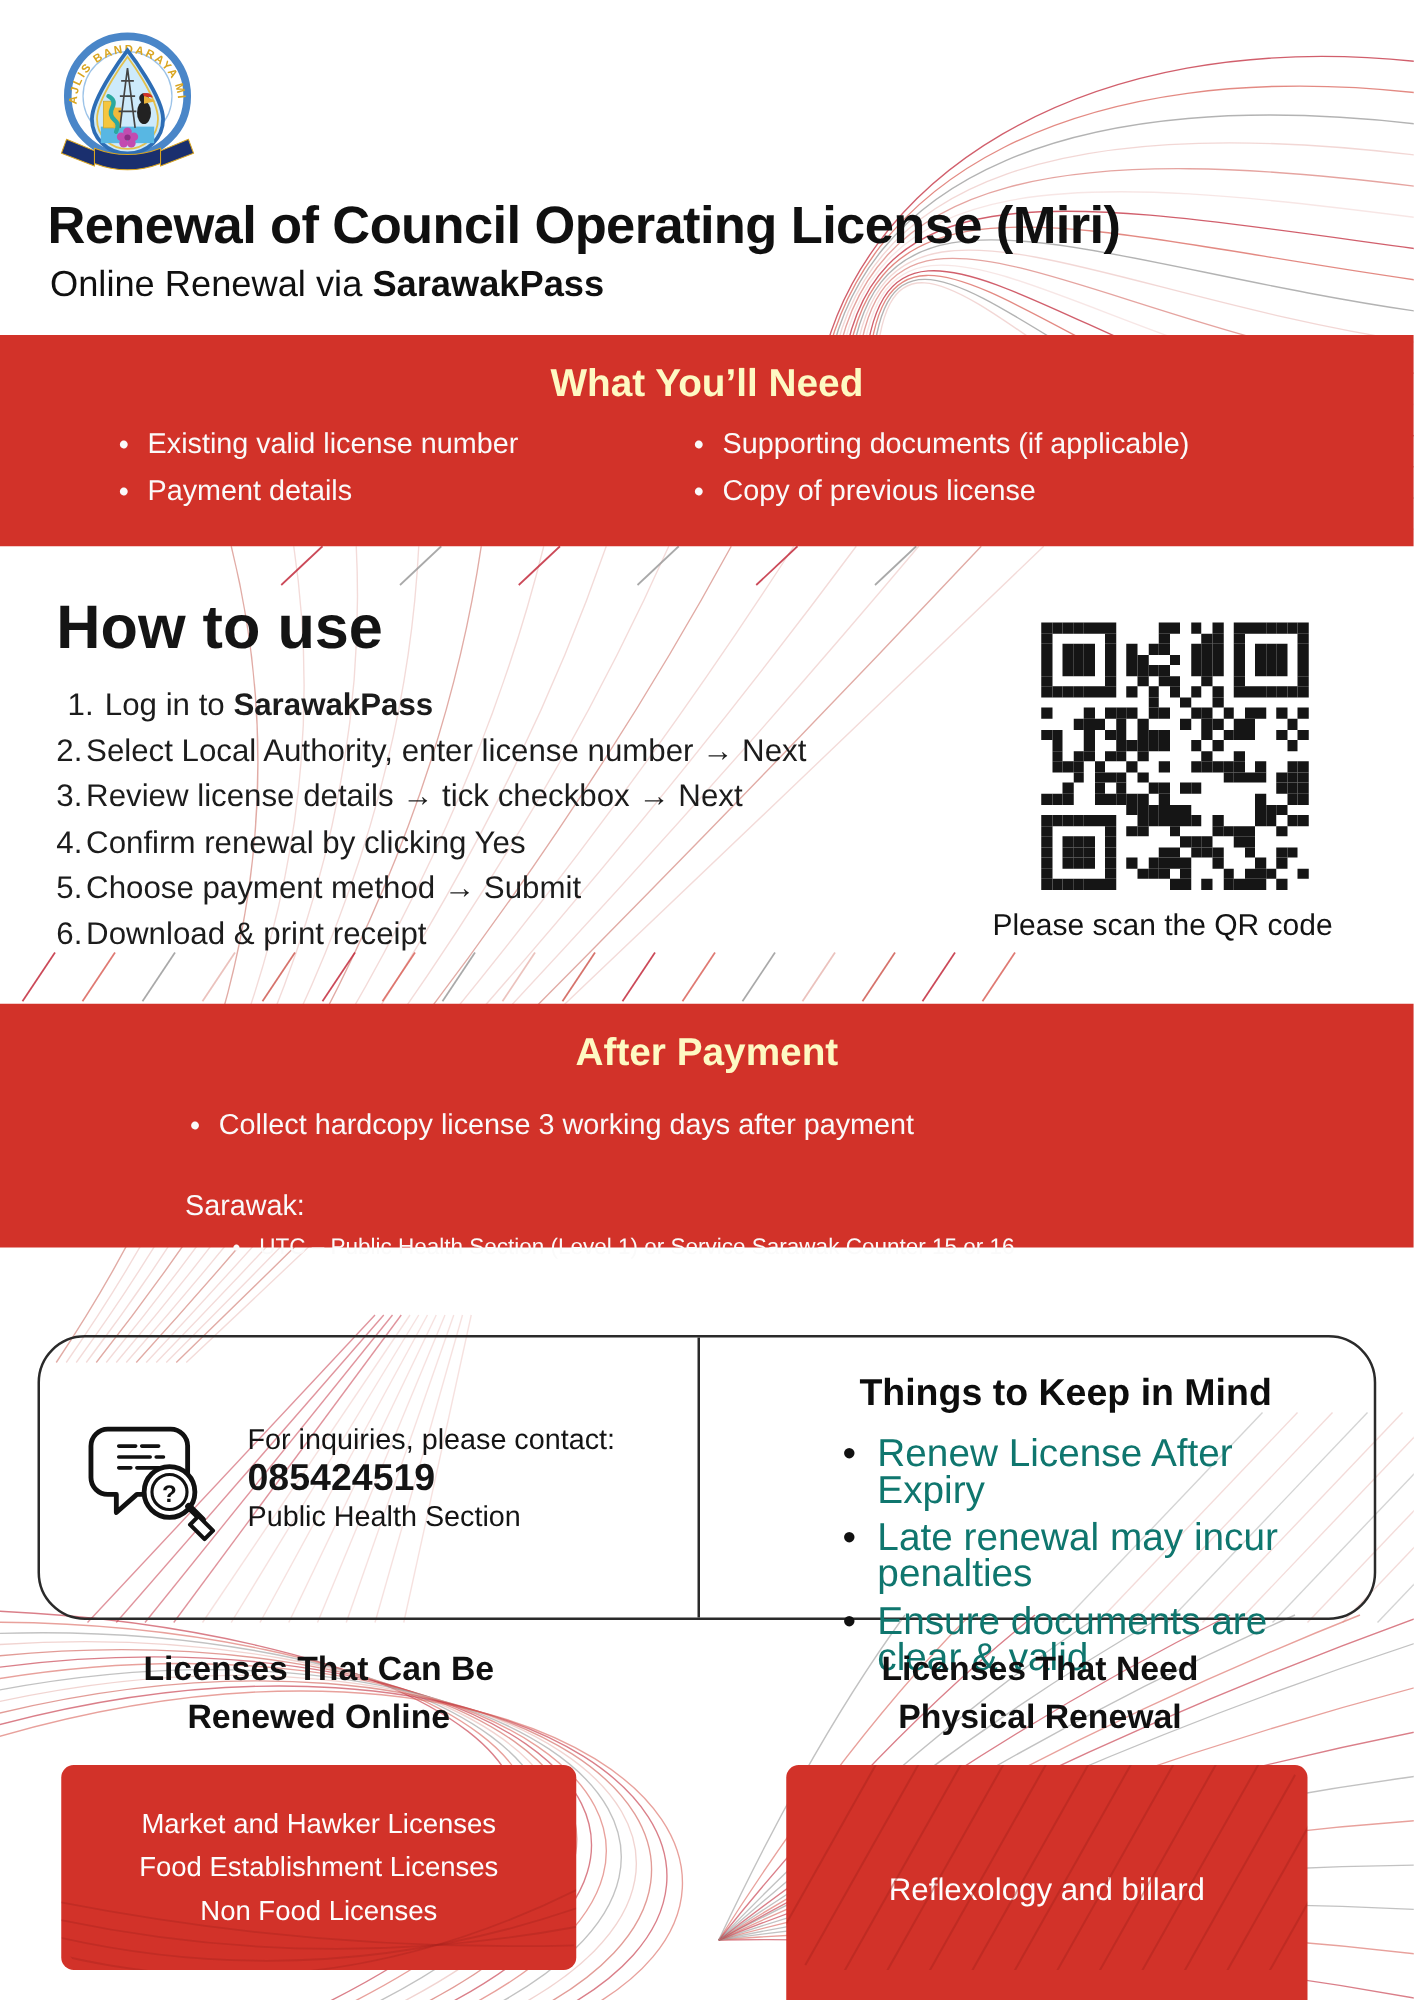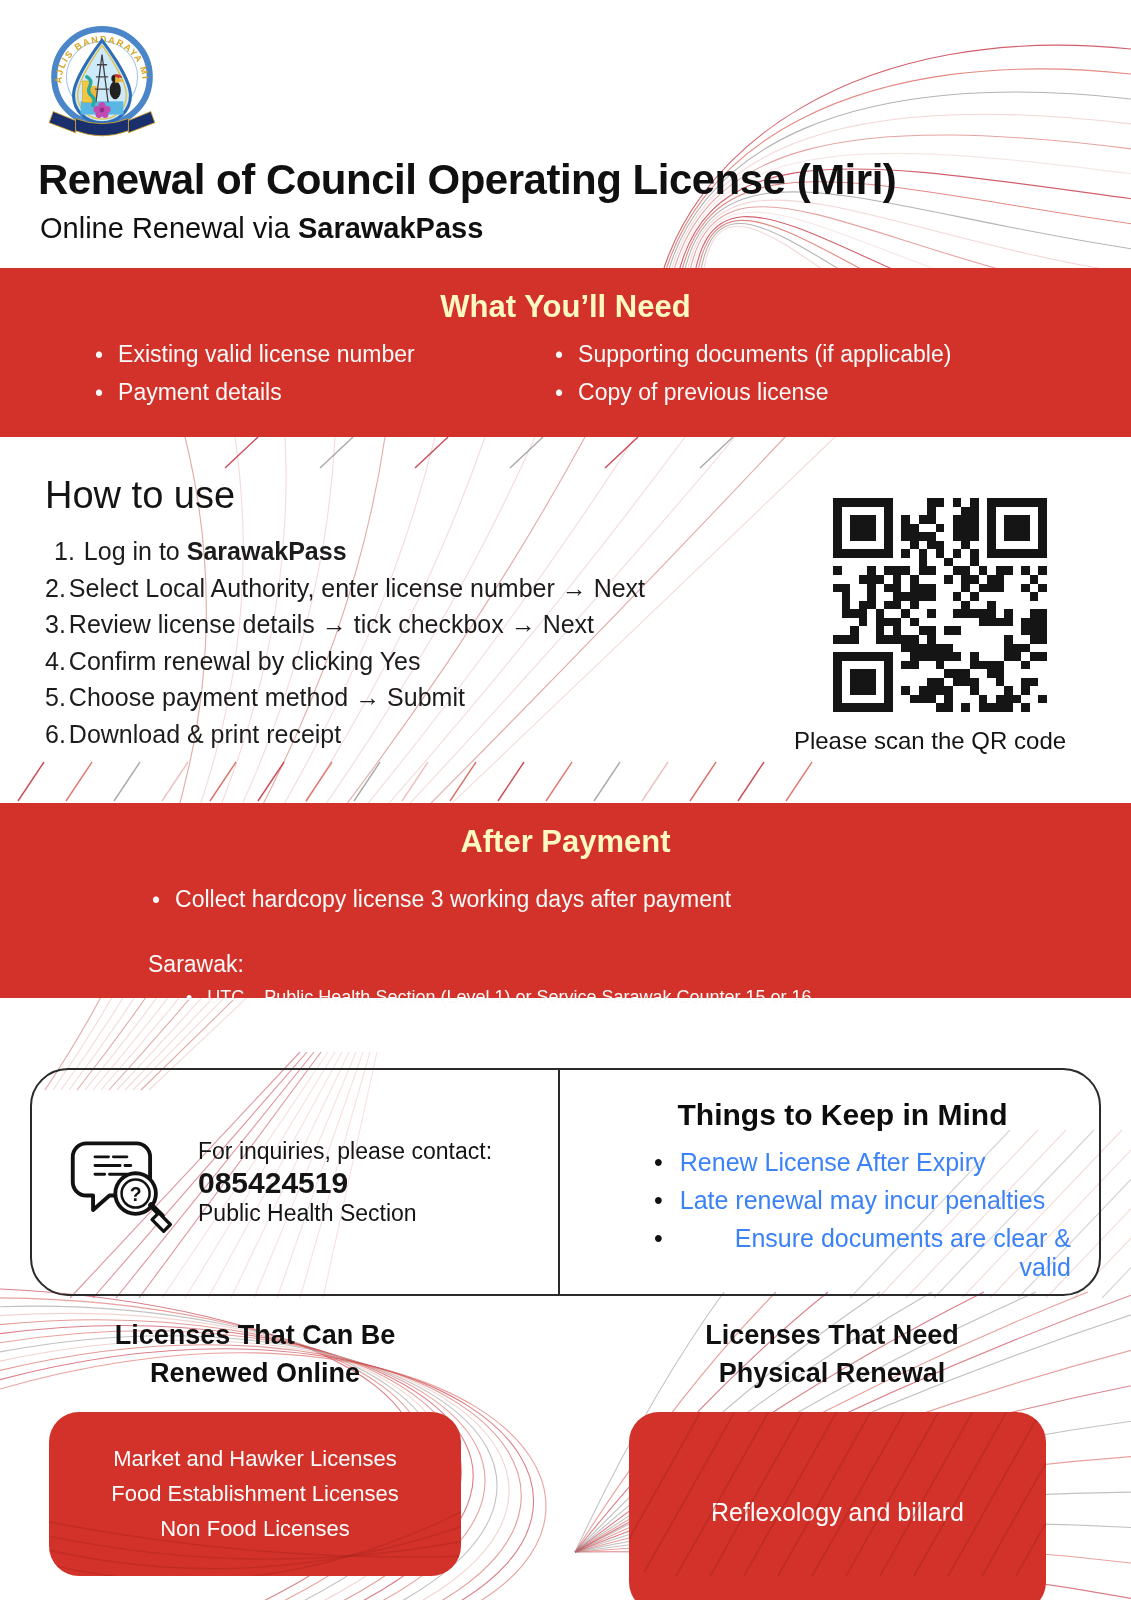--- a/index.html
+++ b/index.html
@@ -29,21 +29,21 @@
     row-gap:9px;font-size:23px;}
   .bullet{display:flex;align-items:flex-start;}
   .bullet::before{content:"•";margin-right:15px;line-height:1.25;}
   .banner .bullet::before{color:#fafafa;}
   .ap-collect{margin:26px 0 0 152px;font-size:23px;}
   .ap-loc{margin:36px 0 0 148px;font-size:23px;}
   .ap-utc{margin:9px 0 0 186px;font-size:18px;}
 
   
   .howto{left:45px;top:474px;width:740px;}
-  .howto h2{margin:0;font-size:38px;font-weight:400;color:#141414;}
+  .howto h2{margin:0;font-size:49px;font-weight:700;color:#141414;}
   .howto ol{list-style:none;margin:16px 0 0 0;padding:0;font-size:25px;
     line-height:36.5px;color:#1c1c1c;}
   .howto .num{margin-right:3px;}
   .howto li:first-child{padding-left:9px;}
   .howto li:first-child .num{margin-right:9px;}
   .howto .bold{font-weight:800;}
 
   
   .qr{left:833px;top:498px;width:214px;height:214px;display:grid;
     grid-template-columns:repeat(25,1fr);grid-template-rows:repeat(25,1fr);}
@@ -51,34 +51,34 @@
   .qr-caption{left:758px;top:727px;width:344px;text-align:center;font-size:24px;
     color:#141414;}
 
   
   .infobox{left:30px;top:1068px;width:1067px;height:224px;
     border:2px solid #2a2a2a;border-radius:38px;display:flex;background:transparent;}
   .infobox .cell-l{width:492px;border-right:2px solid #2a2a2a;display:flex;
     align-items:center;padding-left:34px;gap:16px;}
   .contact-text{font-size:23px;line-height:31px;color:#141414;}
   .contact-text .phone{font-weight:800;font-size:30px;}
-  .infobox .cell-r{flex:1;padding:22px 28px 0 54px;}
+  .infobox .cell-r{flex:1;padding:22px 28px 0 26px;margin-left:48px;}
   .cell-r h3{margin:6px 0 16px 0;text-align:center;font-size:30px;font-weight:800;
     color:#0d0d0d;}
-  .kim-list{list-style:none;margin:0;padding:0 0 0 40px;font-size:25px;
-    line-height:29px;color:#3b82f6;text-align:right;}
+  .kim-list{list-style:none;margin:0;padding:0 0 0 40px;font-size:31px;
+    line-height:29px;color:#0f766e;}
   .kim-list li{display:flex;margin-bottom:9px;}
   .kim-list li::before{content:"•";margin-right:17px;color:#111;}
 
   
   .col-head{width:400px;text-align:center;font-size:27px;font-weight:800;
     line-height:38px;color:#101010;}
   .col-head-l{left:55px;top:1316px;}
   .col-head-r{left:632px;top:1316px;}
-  .redbox{background:#d23229;border-radius:30px;color:#fdfdfd;display:flex;
+  .redbox{background:#d23229;border-radius:10px;color:#fdfdfd;display:flex;
     flex-direction:column;justify-content:center;align-items:center;text-align:center;}
   .redbox-l{left:49px;top:1412px;width:412px;height:164px;gap:9px;font-size:22px;}
   .redbox-r{left:629px;top:1412px;width:417px;height:200px;font-size:25px;}
   .stripes{left:629px;top:1412px;width:417px;height:164px;border-radius:30px;
     overflow:hidden;z-index:3;pointer-events:none;}
   .stripes2{left:49px;top:1412px;width:412px;height:164px;border-radius:30px;
     overflow:hidden;z-index:3;pointer-events:none;}
 </style>
 </head>
 <body>

